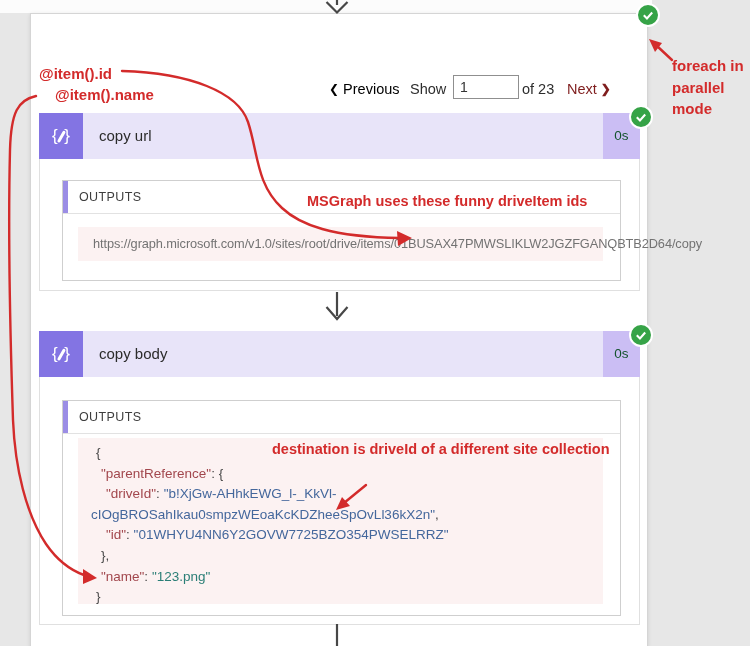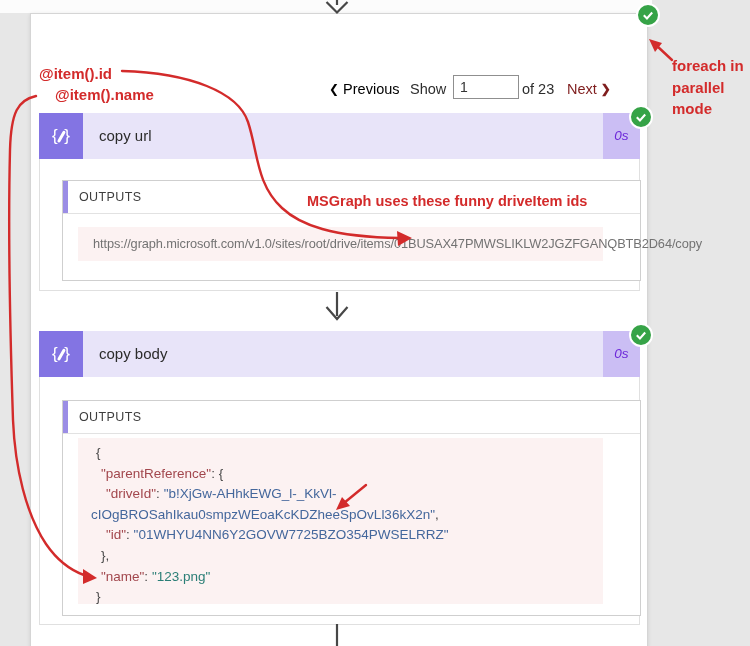--- a/index.html
+++ b/index.html
@@ -35,24 +35,24 @@
 
   
   .action-card{position:absolute;left:8px;width:599px;background:#fff;border:1px solid #e0e0e0;}
   .action-header{position:absolute;left:-1px;top:-1px;width:601px;height:46px;background:#e8e4f9;cursor:pointer;}
   .action-icon-box{position:absolute;left:0;top:0;width:44px;height:46px;background:#8374e3;
                    display:flex;align-items:center;justify-content:center;color:#fff;font-size:17px;}
   .pencil{display:inline-block;width:2.5px;height:13px;background:#fff;border-radius:2px;
           transform:rotate(30deg);margin:0 2px;}
   .action-title{position:absolute;left:60px;top:0;height:46px;line-height:46px;font-size:15px;color:#2b2b2b;}
   .action-duration{position:absolute;right:0;top:0;width:37px;height:46px;background:#cbbef4;
-                   text-align:center;line-height:46px;font-size:13.5px;color:#6d28d9;font-style:italic;}
+                   text-align:center;line-height:46px;font-size:13.5px;color:#14532d;}
 
   
-  .outputs-box{position:absolute;left:22px;width:557px;background:#fff;border:1px solid #cfcfcf;padding-left:20px;}
+  .outputs-box{position:absolute;left:22px;width:557px;background:#fff;border:1px solid #cfcfcf;}
   .outputs-accent{position:absolute;left:0;top:0;width:5px;height:33px;background:#9b8de5;}
   .outputs-label{position:absolute;left:16px;top:9px;font-size:12.5px;color:#3d3d3d;letter-spacing:.4px;}
   .outputs-divider{position:absolute;left:0;top:32px;width:100%;border-bottom:1px solid #e2e2e2;}
   .pink{position:absolute;left:15px;width:525px;background:#fcf2f2;}
   .url-text{position:absolute;left:15px;top:9px;font-size:12.8px;color:#737373;white-space:nowrap;letter-spacing:-.1px;}
 
   
   .json-block{padding-top:5px;font-size:13.5px;line-height:20.6px;}
   .tk-punct{color:#4a4a4a;}
   .tk-key{color:#a2474d;}
@@ -142,20 +142,21 @@
             <div style="padding-left: 23px;"><span class="tk-key">"parentReference"</span><span class="tk-punct">: {</span></div>
             <div style="padding-left: 28px;"><span class="tk-key">"driveId"</span><span class="tk-punct">: </span><span class="tk-str">"b!XjGw-AHhkEWG_l-_KkVl-</span></div>
             <div style="padding-left: 13px;"><span class="tk-str">cIOgBROSahIkau0smpzWEoaKcKDZheeSpOvLl36kX2n"</span><span class="tk-punct">,</span></div>
             <div style="padding-left: 28px;"><span class="tk-key">"id"</span><span class="tk-punct">: </span><span class="tk-str">"01WHYU4NN6Y2GOVW7725BZO354PWSELRRZ"</span></div>
             <div style="padding-left: 23px;"><span class="tk-punct">},</span></div>
             <div style="padding-left: 23px;"><span class="tk-key">"name"</span><span class="tk-punct">: </span><span class="tk-strteal">"123.png"</span></div>
             <div style="padding-left: 18px;"><span class="tk-punct">}</span></div>
           </div>
       </div>
       <div class="red-note body-note" style="left:232px;top:106px;">
+        <div>destination is driveId of a different site collection</div>
       </div>
     </div>
   </div>
 
   <div class="red-note foreach-note" style="left:672px;top:55px;">
     <div>foreach in</div>
     <div>parallel</div>
     <div>mode</div>
   </div>
 

